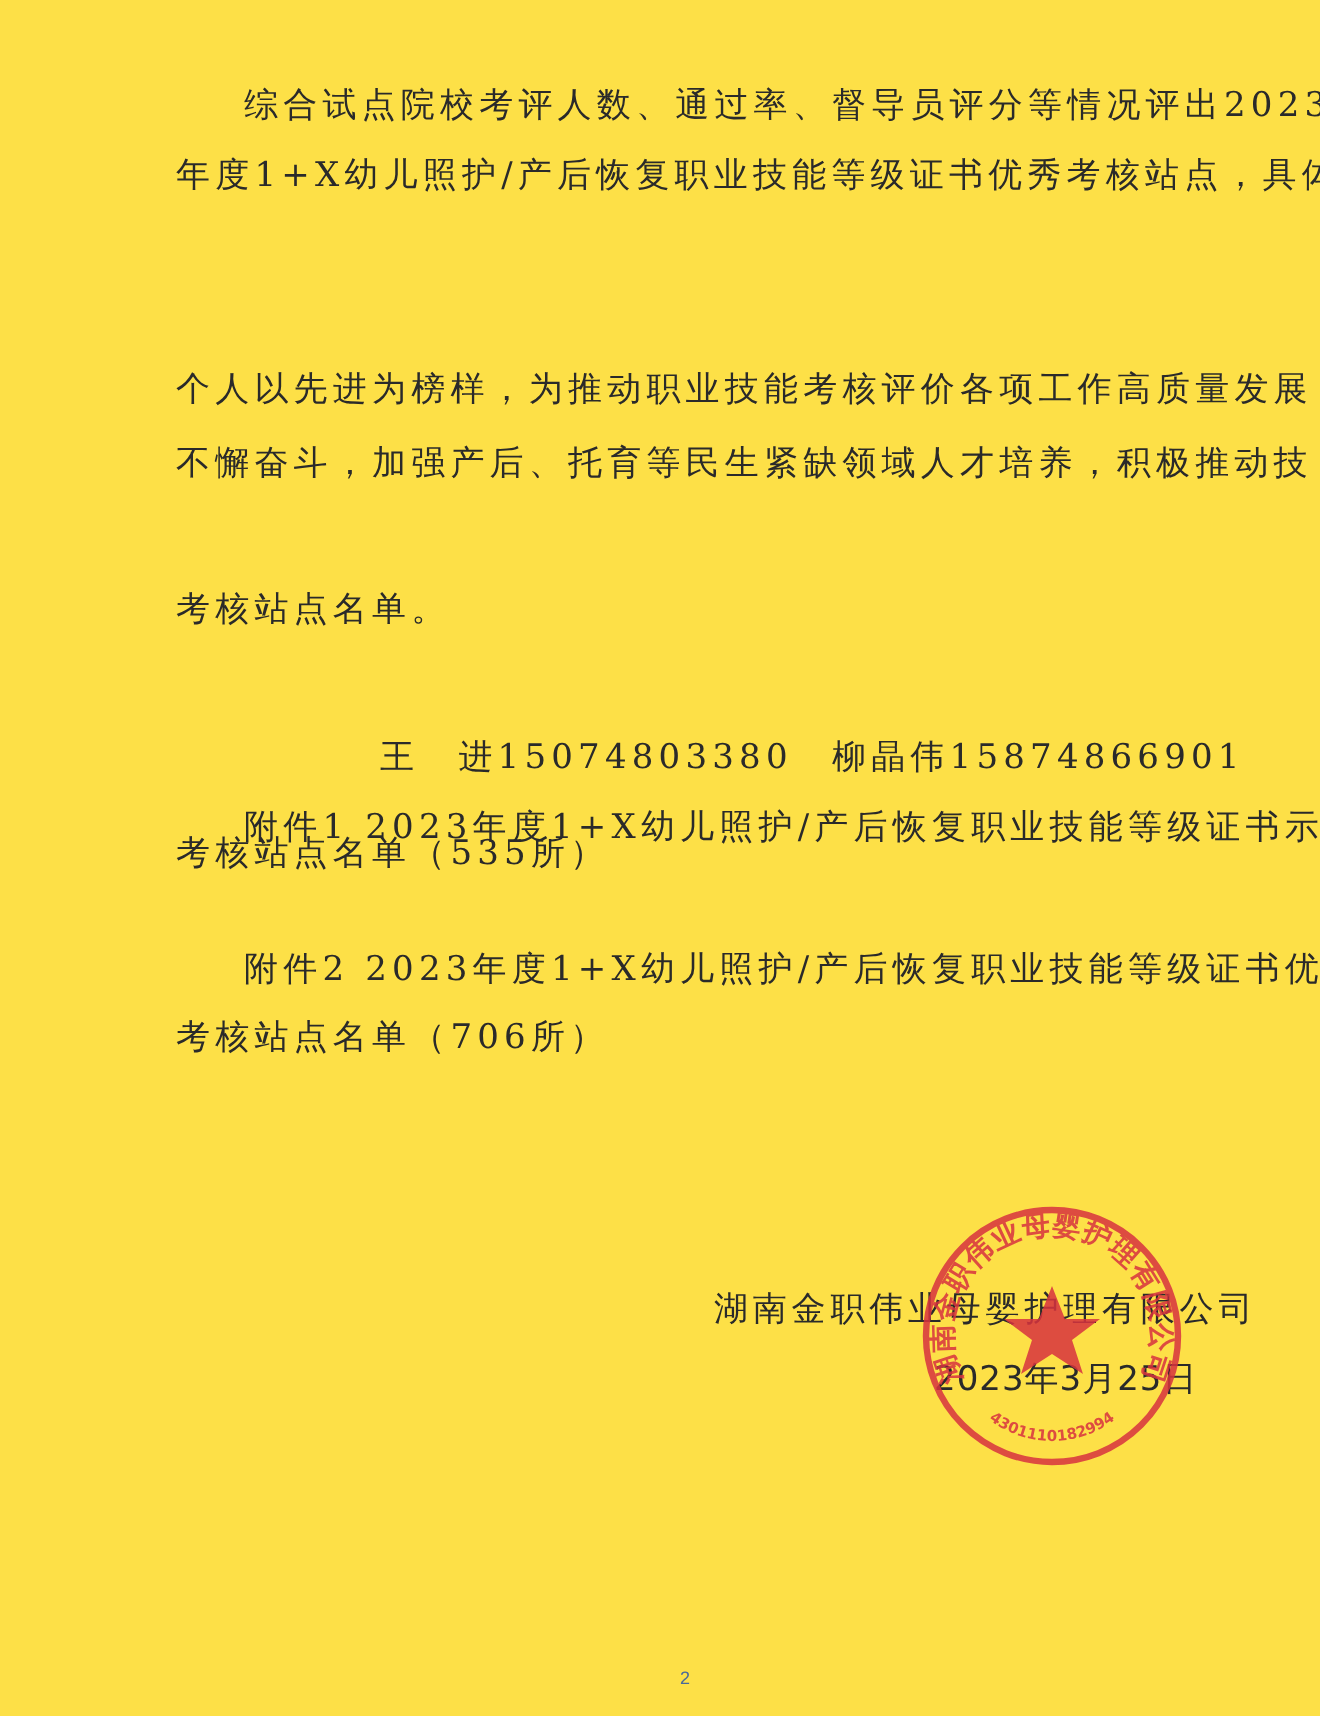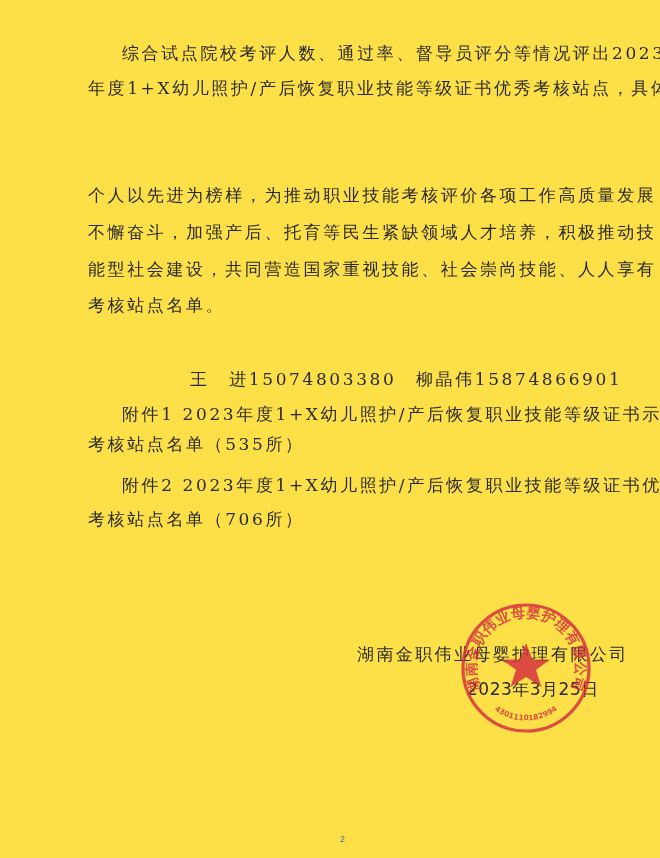--- a/index.html
+++ b/index.html
@@ -24,27 +24,26 @@
 </head>
 <body>
 
 <div class="page">
 
   <div class="line indent" style="top:42px">综合试点院校考评人数、通过率、督导员评分等情况评出2023</div>
   <div class="line" style="top:77px">年度1+X幼儿照护/产后恢复职业技能等级证书优秀考核站点，具体</div>
 
   <div class="line" style="top:184px">个人以先进为榜样，为推动职业技能考核评价各项工作高质量发展</div>
   <div class="line" style="top:221px">不懈奋斗，加强产后、托育等民生紧缺领域人才培养，积极推动技</div>
-  <div class="line" style="top:258px">能型社会建设，共同营造国家重视技能、社会崇尚技能、人人享有</div>
   <div class="line" style="top:294px">考核站点名单。</div>
 
   <div class="line" style="left:190px; width:418px; top:368px">王　进15074803380　柳晶伟15874866901</div>
 
   <div class="line indent" style="top:403px">附件1 2023年度1+X幼儿照护/产后恢复职业技能等级证书示范</div>
-  <div class="line" style="top:433px">考核站点名单（535所）</div>
+  <div class="line" style="top:416px">考核站点名单（535所）</div>
   <div class="line indent" style="top:474px">附件2 2023年度1+X幼儿照护/产后恢复职业技能等级证书优秀</div>
   <div class="line" style="top:508px">考核站点名单（706所）</div>
 
   <div class="sig" style="left:357px; top:643px">湖南金职伟业母婴护理有限公司</div>
   <div class="sig" style="left:467px; top:678px; letter-spacing:0.5px;">2023年3月25日</div>
 
   <svg class="stamp" viewBox="0 0 134 134">
     <defs>
       <path id="arcTop" d="M 22 88 A 50 50 0 1 1 112 88"></path>
       <path id="arcBottom" d="M 30 104 A 52 52 0 0 0 104 104"></path>

